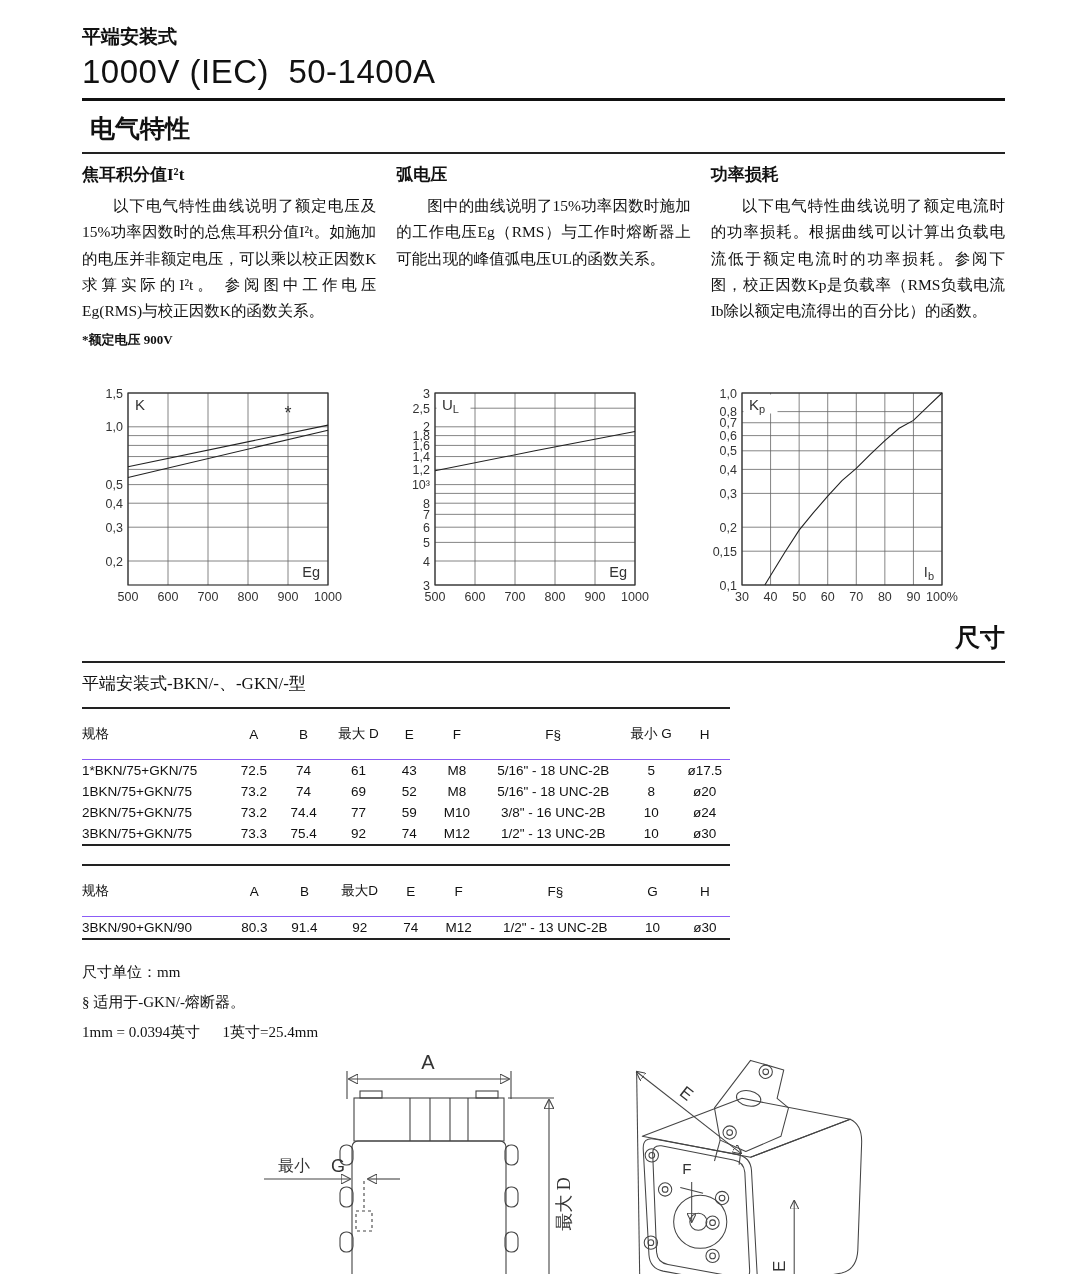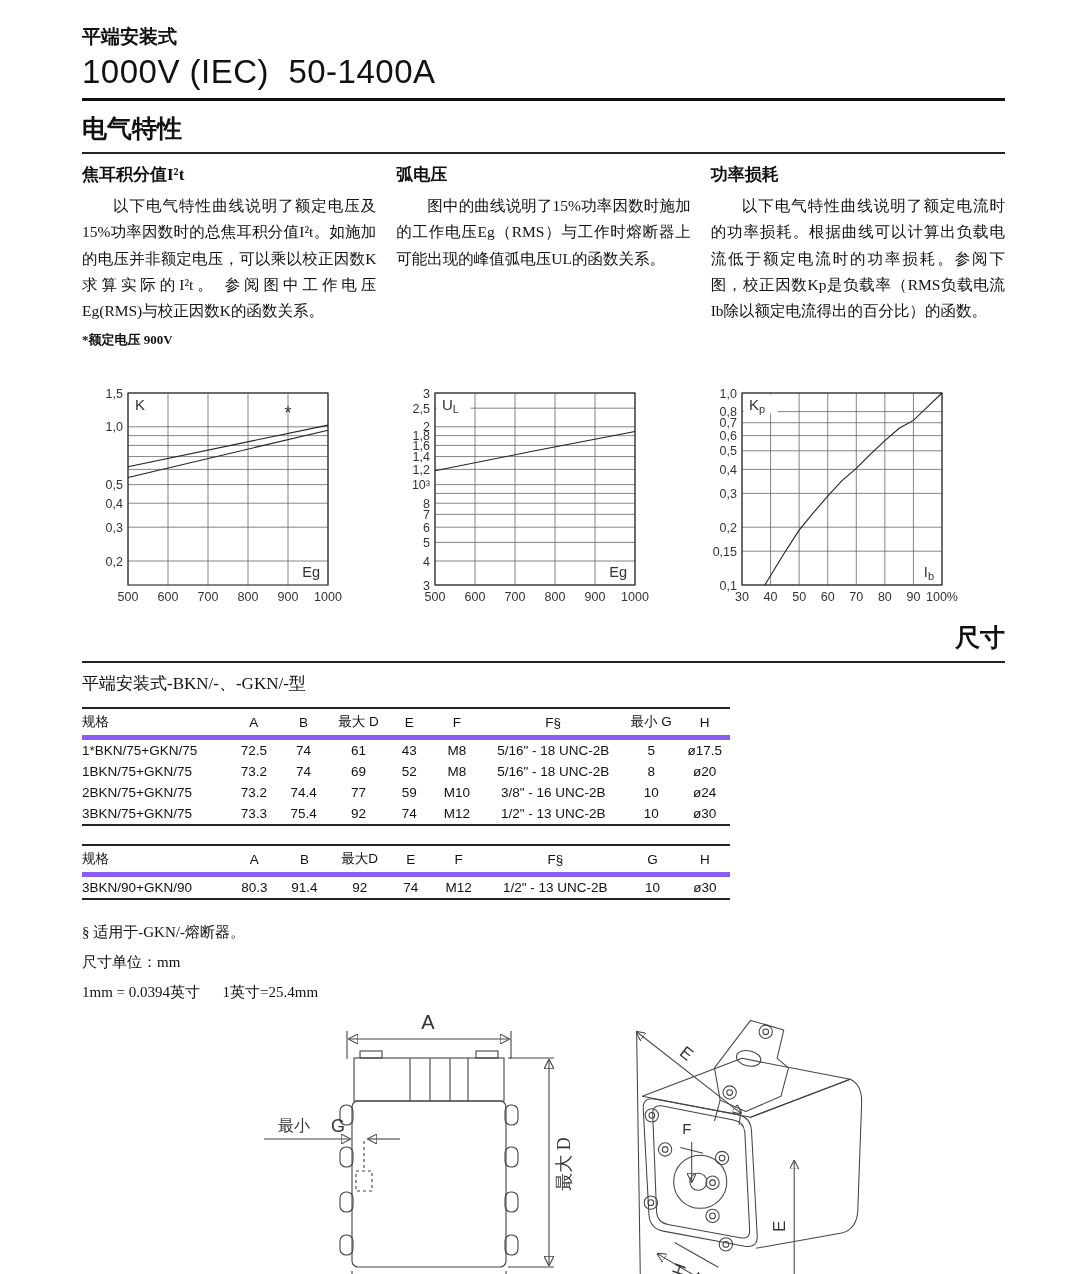--- a/index.html
+++ b/index.html
@@ -4,34 +4,34 @@
 <style>
   html,body{margin:0;padding:0;background:#fff;}
   body{width:1081px;height:1274px;overflow:hidden;color:#111;
        font-family:"Liberation Serif","DejaVu Serif",serif;}
   .page{padding:24px 76px 0 82px;}
   .h-small{font-size:19px;font-weight:700;margin:0 0 3px 0;}
   .h-big{font-family:"Liberation Sans","DejaVu Sans",sans-serif;font-size:33px;font-weight:400;
          margin:0 0 7px 0;white-space:pre;letter-spacing:.5px;}
   .rule-thick{height:3px;background:#111;margin:0 0 11px 0;}
   .rule-thin{height:2px;background:#222;margin:0 0 9px 0;}
-  .h-section{font-size:25px;font-weight:700;margin:0 0 7px 0;}
+  .h-section{font-size:25px;font-weight:700;margin:0 0 7px 8px;}
   .cols{display:flex;gap:20px;margin:0 0 2px 0;min-height:218px;font-family:Liberation Serif, serif;}
   .col{flex:1;}
   .col h3{font-size:17px;font-weight:700;margin:0 0 7px 0;}
   .col p{font-size:15.5px;line-height:1.7;margin:0;text-align:justify;text-indent:2em;}
   .col .footnote{font-size:13px;font-weight:700;margin-top:6px;}
   .charts{display:flex;margin:0 0 8px 0;}
   svg.chart{display:block;}
   .h2wrap{margin-top:4px;text-align:right;}
   .subtitle{font-size:17px;margin:8px 0 12px 0;}
   table.dim{border-collapse:collapse;width:648px;
             font-family:"Liberation Sans","DejaVu Sans",sans-serif;font-size:13.5px;
             border-top:2px solid #222;border-bottom:2px solid #222;}
-  table.dim th{font-weight:400;border-bottom:5px solid #8b5cf6;padding:4px 0;}
+  table.dim th{font-weight:400;border-bottom:1px solid #8b5cf6;padding:16px 0;}
   table.dim td{padding:3px 0;}
   table.dim th,table.dim td{text-align:center;white-space:nowrap;}
   table.dim th:first-child,table.dim td:first-child{text-align:left;}
   .tbl2{margin-top:18px;}
   .notes{margin-top:17px;font-size:15px;line-height:2.0;}
   .notes div{white-space:pre-wrap;}
   .drawings{display:flex;margin-top:2px;align-items:flex-start;}
   .fv{margin-left:168px;}
   .iso{margin-left:16px;}
   text{fill:#333;}
@@ -310,22 +310,22 @@
           <td>74</td>
           <td>M12</td>
           <td>1/2" - 13 UNC-2B</td>
           <td>10</td>
           <td>ø30</td>
         </tr>
       </tbody>
   </table>
 
   <div class="notes">
+    <div>尺寸单位：mm</div>
     <div>§ 适用于-GKN/-熔断器。</div>
-    <div>尺寸单位：mm</div>
     <div>1mm = 0.0394英寸      1英寸=25.4mm</div>
   </div>
 
   <div class="drawings">
 
     <svg class="dwg fv" width="332" height="318" viewBox="0 0 332 318">
       <defs>
         <marker id="arwF" viewBox="0 0 10 10" refX="9" refY="5" markerWidth="9" markerHeight="9" orient="auto-start-reverse">
           <path d="M0,0L10,5L0,10z" fill="#333" stroke="none"></path>
         </marker>

